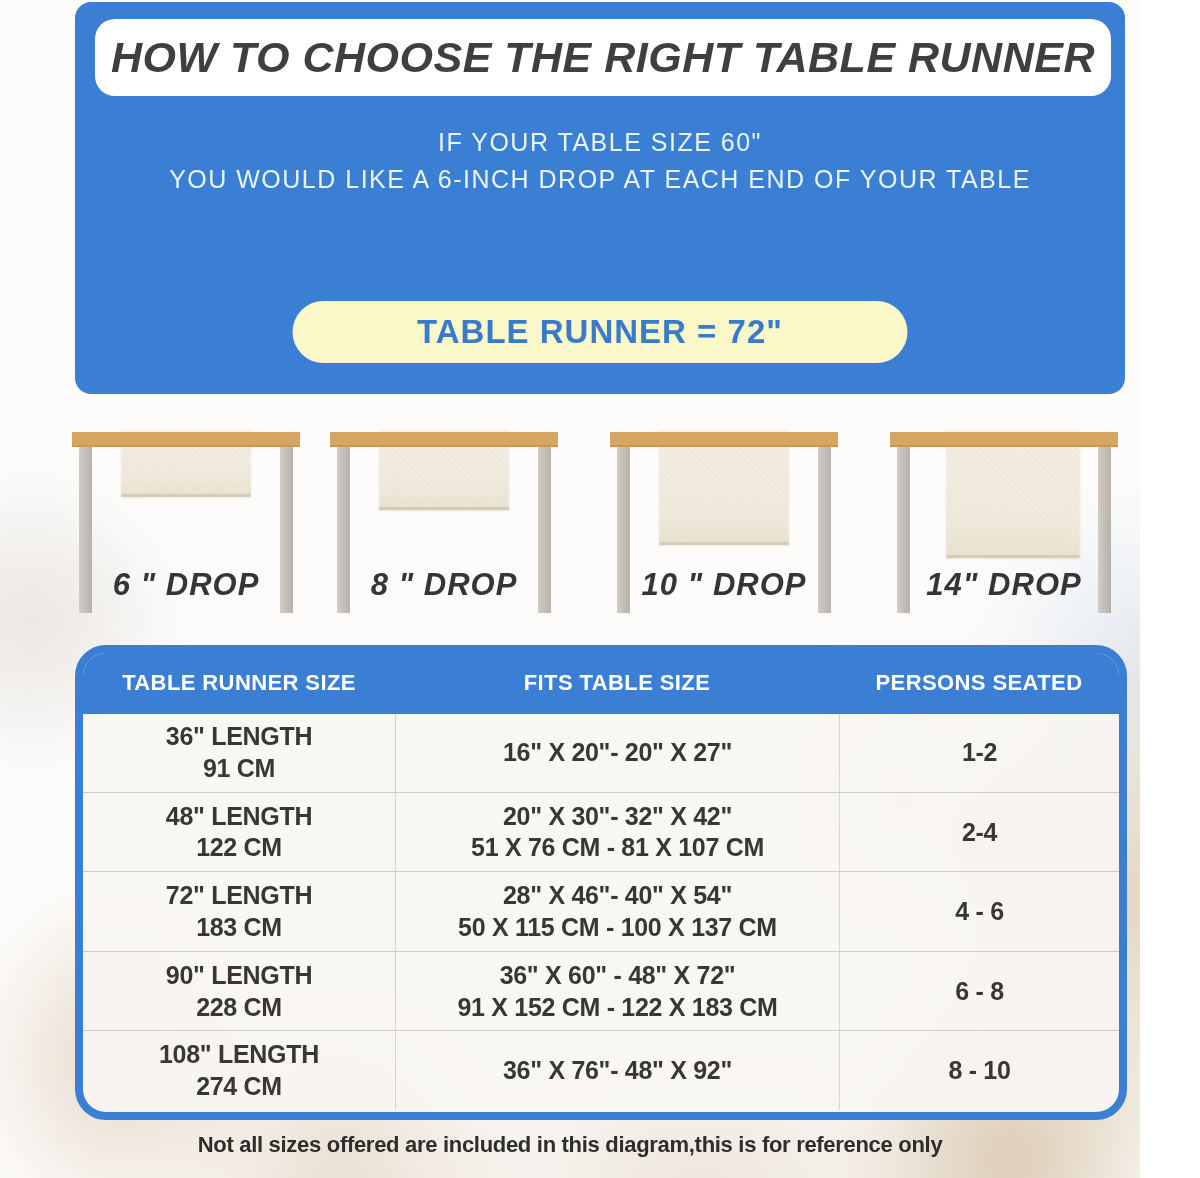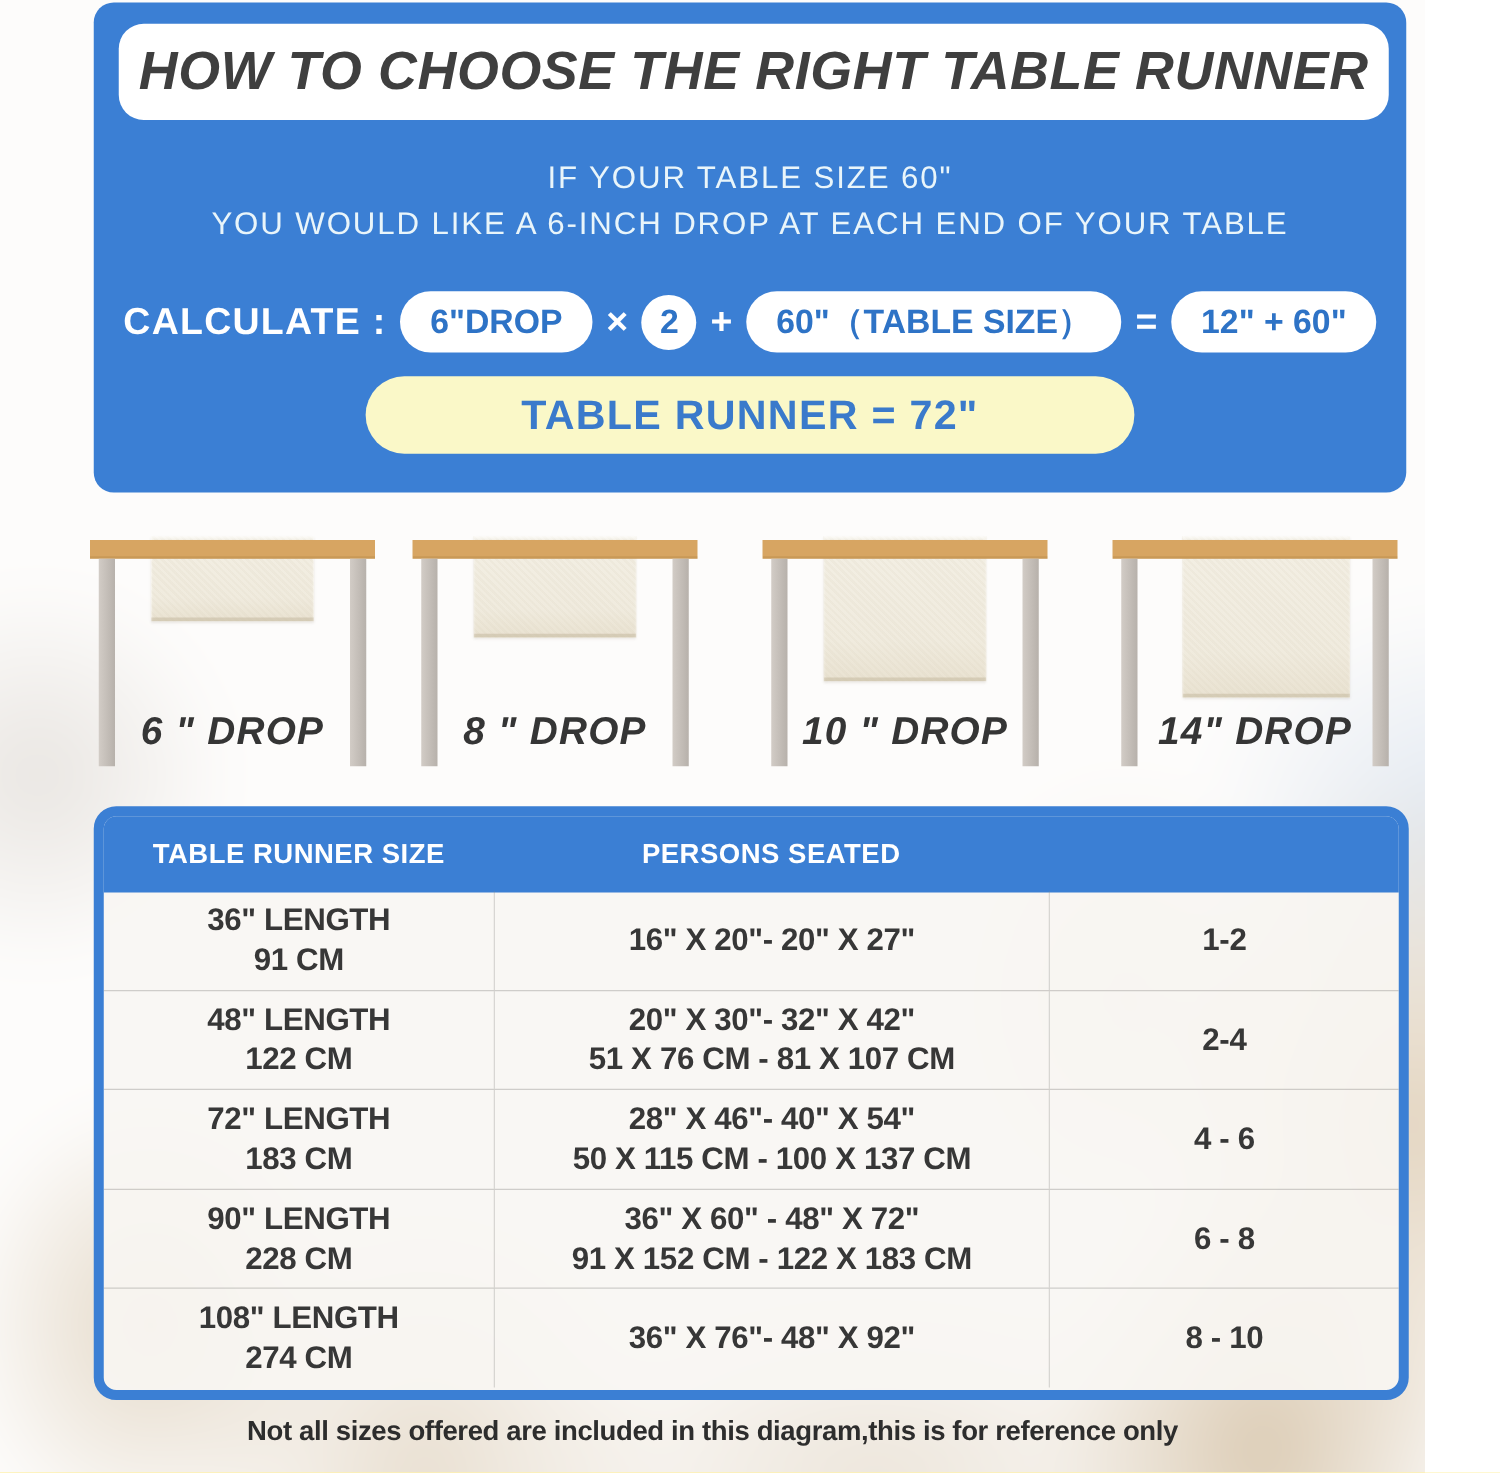--- a/index.html
+++ b/index.html
@@ -1,18 +1,18 @@
 <!DOCTYPE html>
 <html><head>
 <meta charset="utf-8">
 <style>
   * { margin:0; padding:0; box-sizing:border-box; }
   html,body { background:#ffffff; }
   body { width:1200px; height:1178px; font-family:"Liberation Sans", sans-serif; }
-  .page { position:relative; width:1140px; height:1178px; overflow:hidden; background:#fde047; }
+  .page { position:relative; width:1140px; height:1178px; overflow:hidden; background:#5eead4; }
 
   
   .bg-photo { position:absolute; inset:-60px; filter:blur(22px); pointer-events:none;
     background:
       radial-gradient(220px 260px at 180px 1120px, rgba(223,210,190,0.85), transparent 70%),
       radial-gradient(280px 320px at 400px 1240px, rgba(227,215,197,0.8), transparent 70%),
       radial-gradient(300px 400px at 1190px 960px, rgba(220,202,176,0.8), transparent 70%),
       radial-gradient(250px 320px at 1070px 1220px, rgba(212,193,165,0.85), transparent 70%),
       radial-gradient(300px 260px at 1230px 720px, rgba(222,230,240,0.9), transparent 70%),
       radial-gradient(220px 220px at 90px 680px, rgba(212,206,199,0.5), transparent 70%),
@@ -56,21 +56,21 @@
       linear-gradient(180deg,#F3EFE4 0%, #F0EBDE 72%, #E9E2D1 100%);
     box-shadow: inset 0 2px 2px rgba(255,255,255,0.65), inset 0 -3px 0 rgba(197,186,160,0.55),
       0 1px 2px rgba(120,110,90,0.15); }
   .f1 .runner { height:68px; } .f2 .runner { height:81px; } .f3 .runner { height:116px; }
   .f4 .runner { height:129px; left:56px; width:134px; }
   .drop-label { position:absolute; left:-10px; right:-10px; bottom:42px; text-align:center;
     font-size:31px; font-weight:700; font-style:italic; color:#353535; letter-spacing:1px; white-space:nowrap; }
 
   
   .chart { position:absolute; left:75px; top:645px; width:1052px; height:475px;
-    border:8px solid #3B7FD4; border-radius:18px; overflow:hidden;
+    border:8px solid #3B7FD4; border-radius:31px; overflow:hidden;
     background:rgba(248,246,243,0.88); }
   .chart-head { height:62px; background:#3B7FD4; display:grid; grid-template-columns:312px 444px 1fr;
     align-items:center; margin:-1px; padding:1px; }
   .hcell { text-align:center; color:#ffffff; font-size:22px; font-weight:700; letter-spacing:0.4px; }
   .chart-body { height:calc(100% - 62px); display:flex; flex-direction:column; }
   .trow { flex:1; display:grid; grid-template-columns:312px 444px 1fr; }
   .trow + .trow { border-top:1px solid rgba(140,138,135,0.38); }
   .tcell { display:flex; flex-direction:column; align-items:center; justify-content:center;
     gap:3px; color:#373737; font-size:25px; font-weight:700; letter-spacing:-0.3px; line-height:1.15; }
   .tcell + .tcell { border-left:1px solid rgba(140,138,135,0.30); }
@@ -86,30 +86,20 @@
 <div class="page">
   <div class="bg-photo"></div>
 
   <section class="top-panel">
     <div class="title-banner">
       <h1>HOW TO CHOOSE THE RIGHT TABLE RUNNER</h1>
     </div>
     <p class="sub l1">IF YOUR TABLE SIZE 60"</p>
     <p class="sub l2">YOU WOULD LIKE A 6-INCH DROP AT EACH END OF YOUR TABLE</p>
 
-    <div class="calc-row">
-      <span class="calc-label">CALCULATE :</span>
-      <span class="pill">6"DROP</span>
-      <span class="op">×</span>
-      <span class="circle">2</span>
-      <span class="op">+</span>
-      <span class="pill">60"（TABLE SIZE）</span>
-      <span class="op">=</span>
-      <span class="pill">12" + 60"</span>
-    </div>
 
     <div class="result">TABLE RUNNER = 72"</div>
   </section>
 
   <section class="drops">
     <div class="fig f1">
       <div class="runner"></div>
       <div class="tabletop"></div>
       <div class="leg l"></div>
       <div class="leg r"></div>
@@ -134,20 +124,21 @@
       <div class="tabletop"></div>
       <div class="leg l"></div>
       <div class="leg r"></div>
       <div class="drop-label">14" DROP</div>
     </div>
   </section>
 
   <section class="chart">
     <div class="chart-head">
       <div class="hcell">TABLE RUNNER SIZE</div>
+      <div class="hcell">FITS TABLE SIZE</div>
       <div class="hcell">PERSONS SEATED</div>
     </div>
     <div class="chart-body">
       <div class="trow">
         <div class="tcell">
           <div>36" LENGTH</div>
           <div>91 CM</div>
         </div>
         <div class="tcell">
           <div>16" X 20"- 20" X 27"</div>

